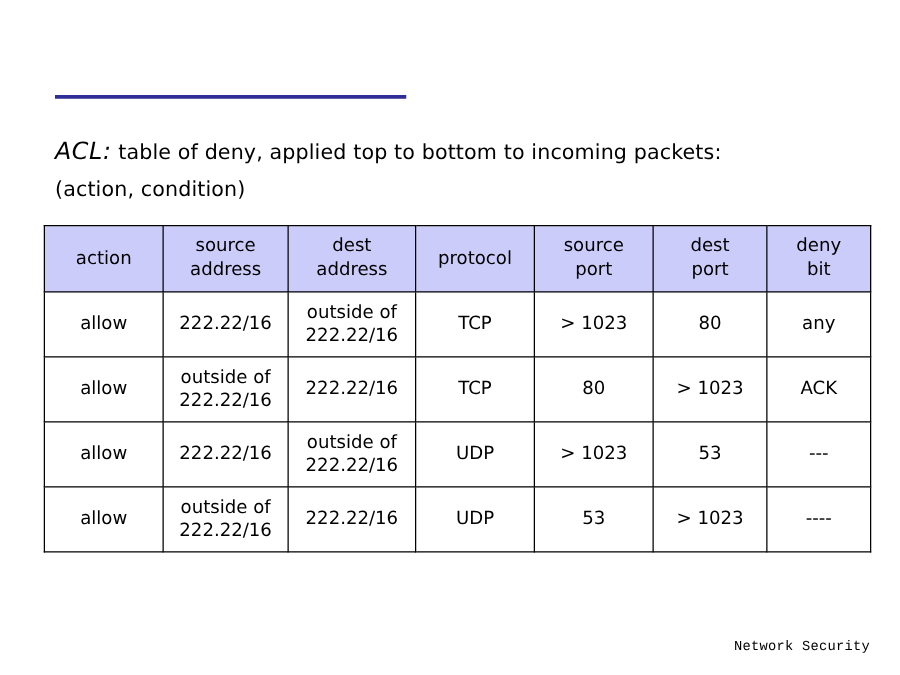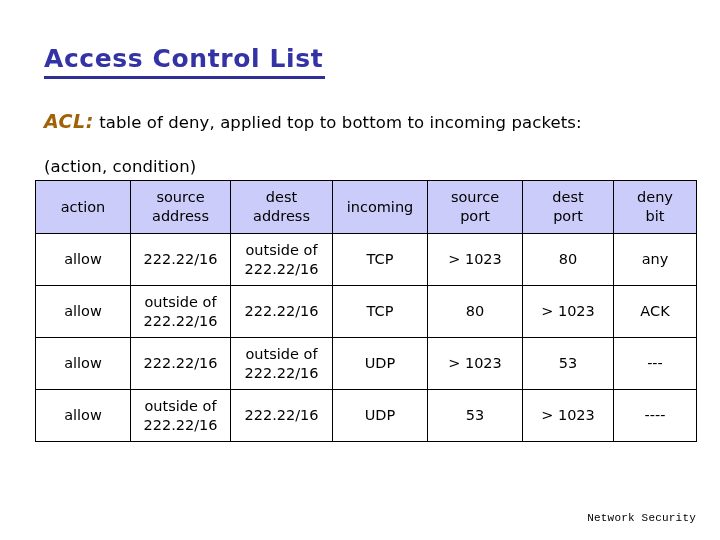--- a/index.html
+++ b/index.html
@@ -48,29 +48,29 @@
     position: absolute;
     left: 44px;
     top: 108px;
     width: 650px;
     font-size: 16.5px;
     color: #000000;
     line-height: 1.45;
     letter-spacing: 0.1px;
   }
   #intro .acl-label {
-    color: #a16207;
+    color: #000000;
     font-style: italic;
-    font-weight: 700;
+    font-weight: 400;
     font-size: 19px;
     letter-spacing: 0.5px;
   }
   #intro .intro-line2 {
     display: block;
-    margin-top: 19px;
+    margin-top: 4px;
   }
 
   
   #acl-table {
     position: absolute;
     left: 35px;
     top: 180px;
     width: 661px;
     border-collapse: collapse;
     table-layout: fixed;
@@ -125,21 +125,20 @@
     color: #000000;
     letter-spacing: 0.2px;
     font-family: Liberation Mono, monospace;
   }
 </style>
 </head>
 <body>
 
 <div id="slide">
 
-  <div id="slide-title">Access Control List</div>
   <div id="title-underline"></div>
 
   <div id="intro">
     <span class="acl-label">ACL:</span>
     <span>table of deny, applied top to bottom to incoming packets:</span>
     <span class="intro-line2">(action, condition)</span>
   </div>
 
   <table id="acl-table">
     <colgroup>
@@ -158,21 +157,21 @@
         </th>
         <th>
           <span class="two-line">source</span>
           <span class="two-line">address</span>
         </th>
         <th>
           <span class="two-line">dest</span>
           <span class="two-line">address</span>
         </th>
         <th>
-          <span class="two-line">incoming</span>
+          <span class="two-line">protocol</span>
         </th>
         <th>
           <span class="two-line">source</span>
           <span class="two-line">port</span>
         </th>
         <th>
           <span class="two-line">dest</span>
           <span class="two-line">port</span>
         </th>
         <th>

